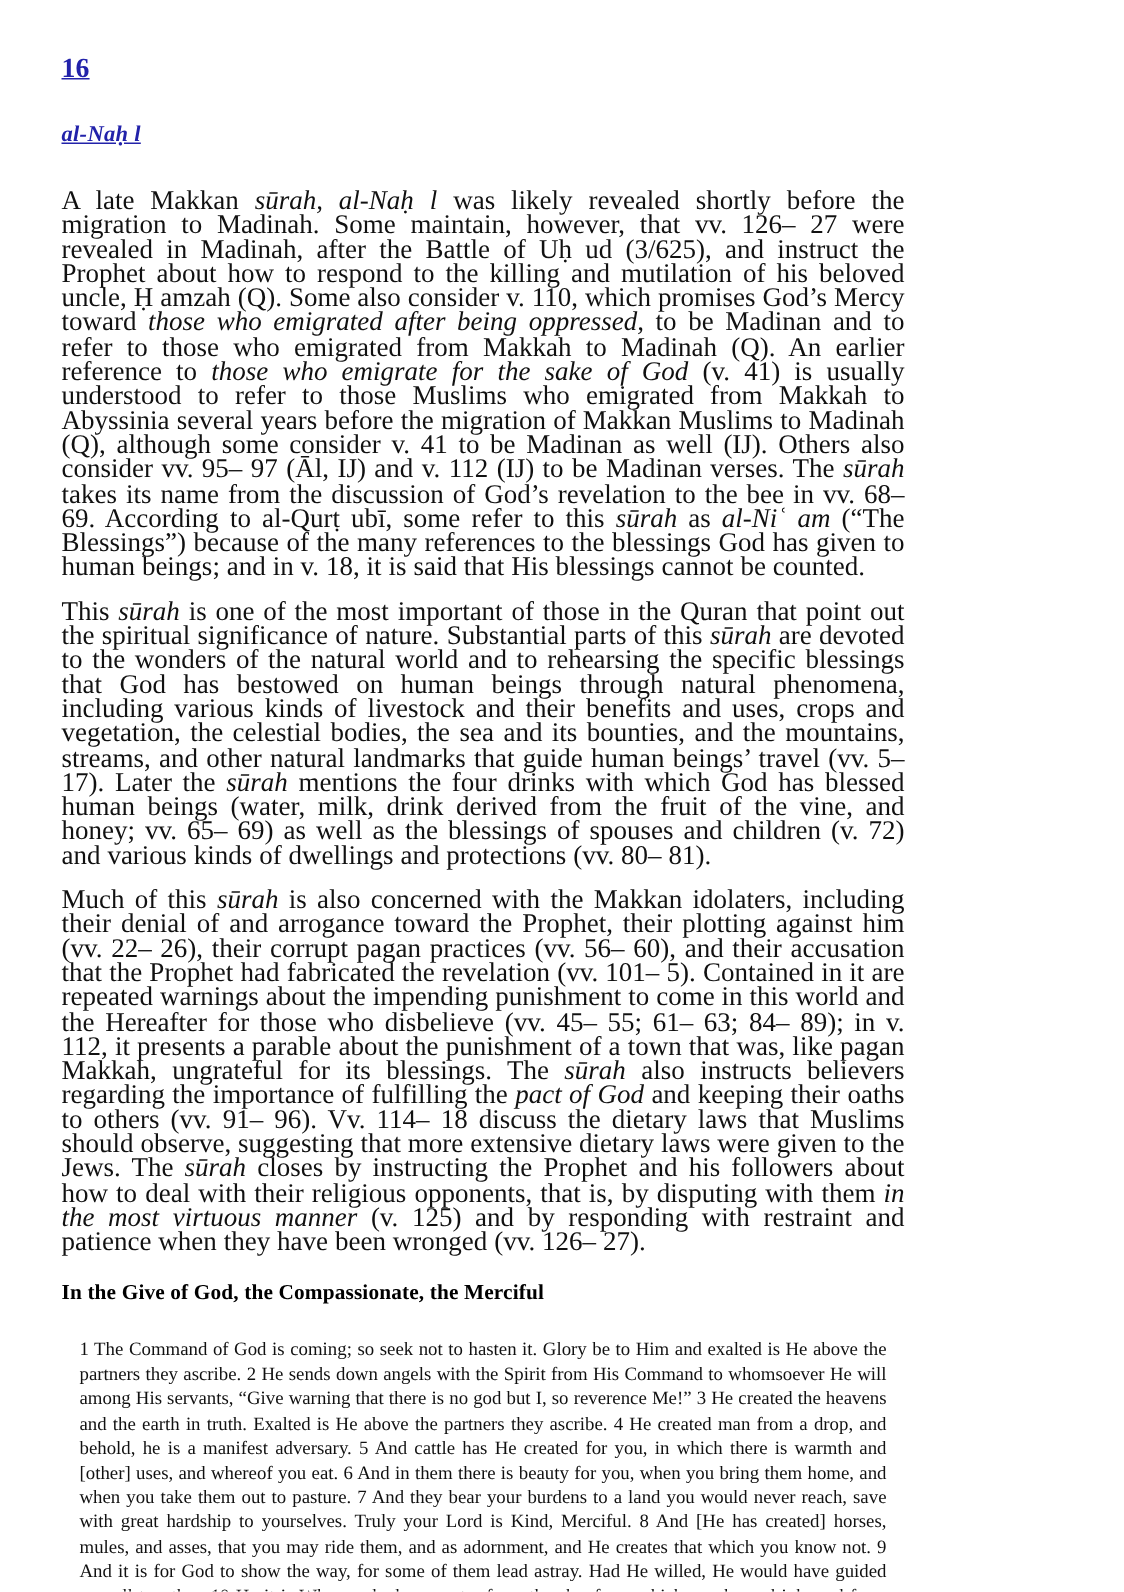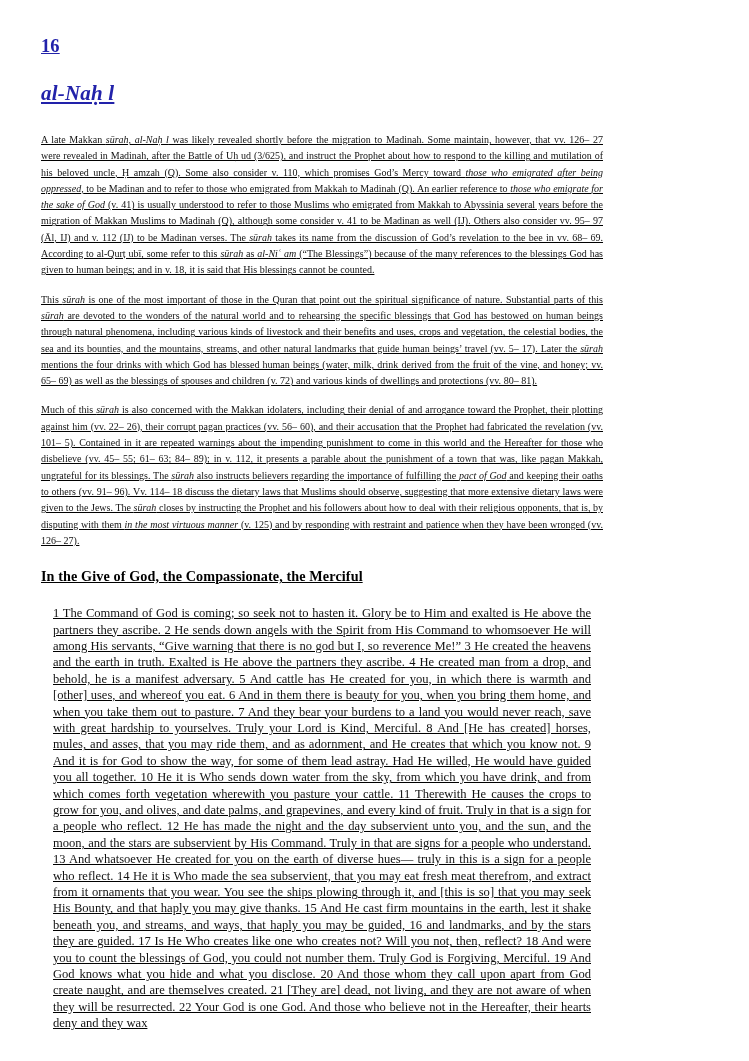--- a/index.html
+++ b/index.html
@@ -15,21 +15,20 @@
     font-family: "Liberation Serif", "DejaVu Serif", serif;
     color: #000000;
     -webkit-font-smoothing: antialiased;
   }
   .page {
     position: relative;
     width: 643px;
     height: 1061px;
     box-sizing: border-box;
     padding: 36px 40px 0 41px;
-    text-decoration: underline;
   }
   .chapter-number {
     font-size: 18.5px;
     font-weight: bold;
     color: #2222aa;
     text-decoration: underline;
     letter-spacing: 0.1px;
     margin: 0 0 24px 0;
     display: inline-block;
   }
@@ -37,31 +36,31 @@
   .chapter-title-en {
     font-size: 18px;
     font-weight: bold;
     color: #2222aa;
     text-decoration: underline;
     margin: 0 0 22px 0;
     display: inline-block;
     letter-spacing: 0.2px;
   }
   .chapter-title-ar {
-    font-size: 21px;
+    font-size: 15px;
     font-weight: bold;
     font-style: italic;
     color: #2222aa;
     text-decoration: underline;
     margin: 0 0 24px 0;
     display: inline-block;
     letter-spacing: 0.2px;
   }
   p.body-par {
-    font-size: 10px;
+    font-size: 18px;
     line-height: 16.3px;
     text-align: justify;
     margin: 0 0 13px 0;
     color: #111111;
     text-justify: inter-word;
     word-spacing: 0.1px;
   }
   p.body-par:last-of-type { margin-bottom: 0; }
   .basmala {
     font-size: 14.2px;

